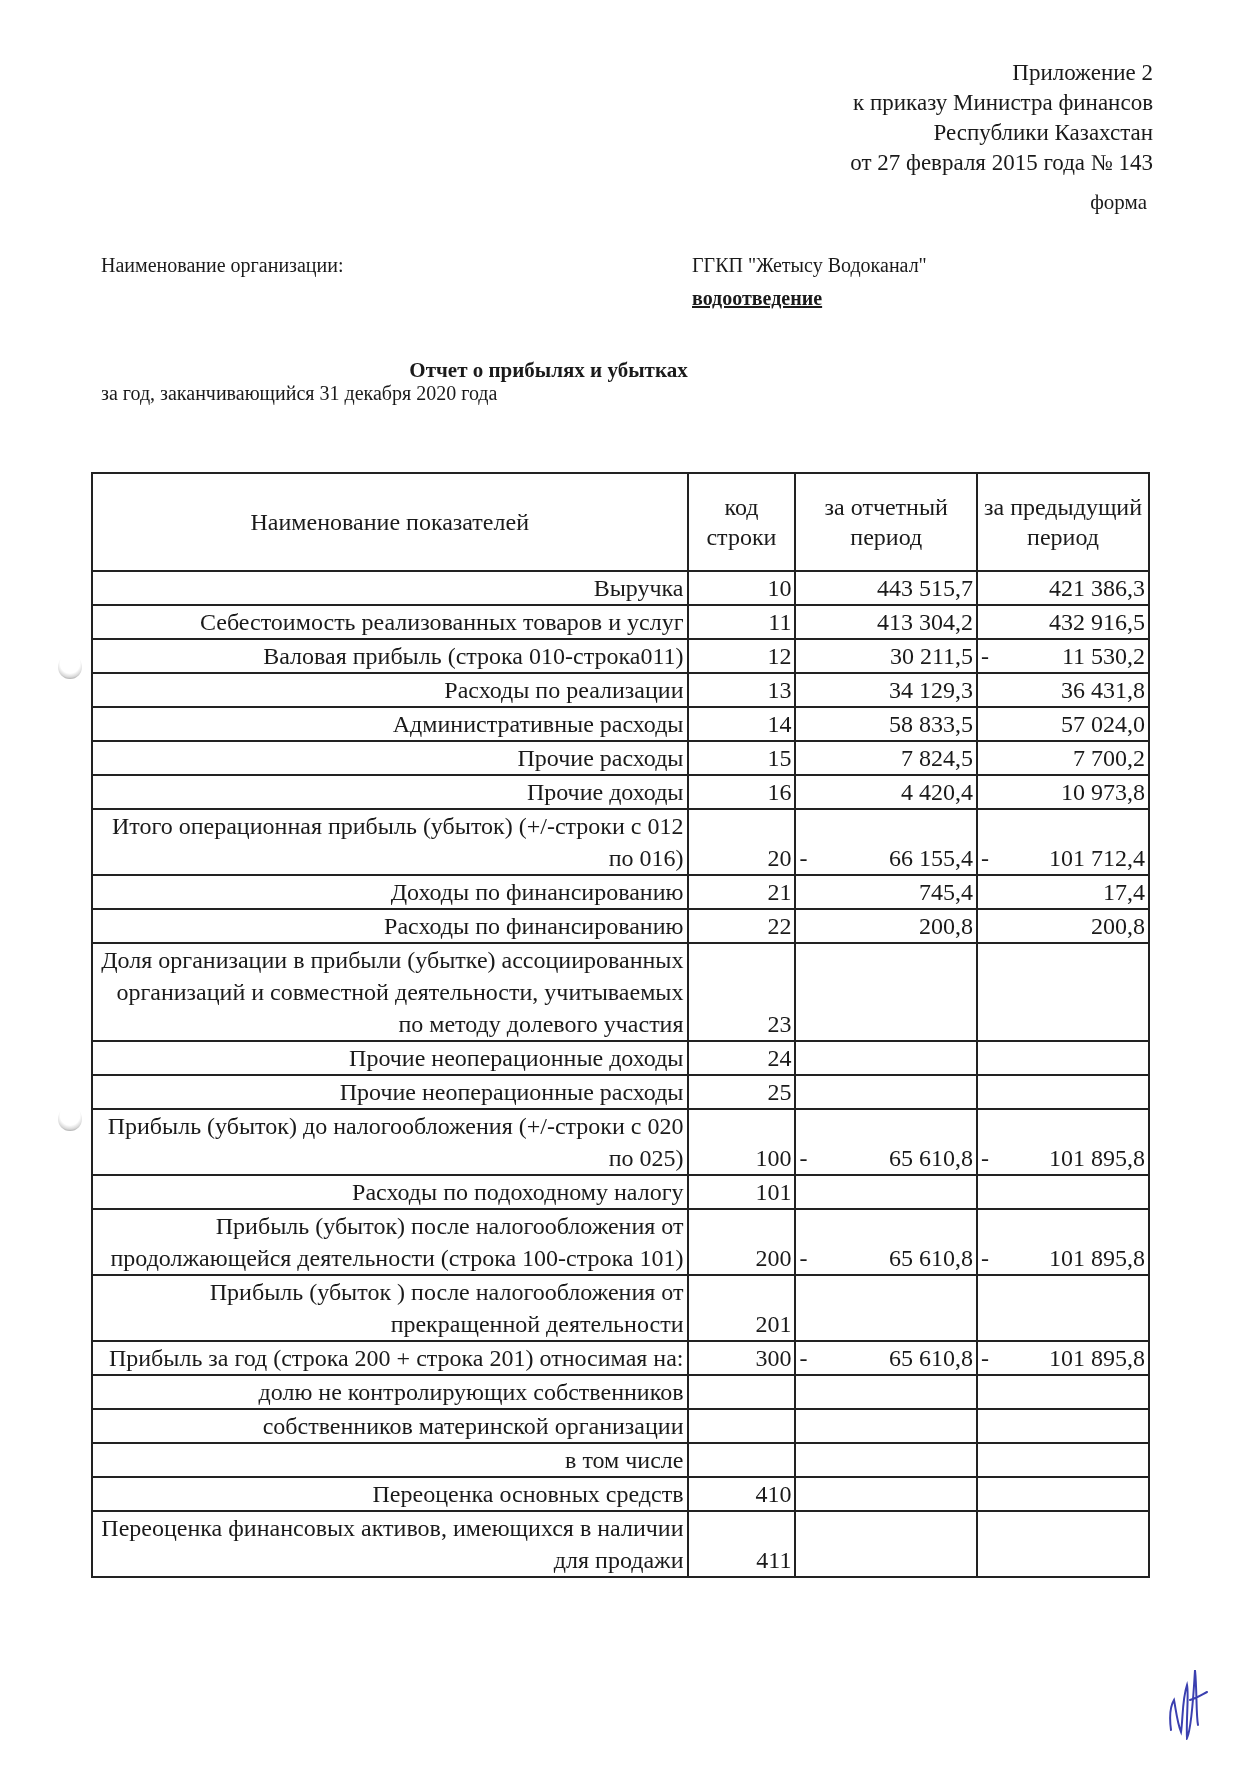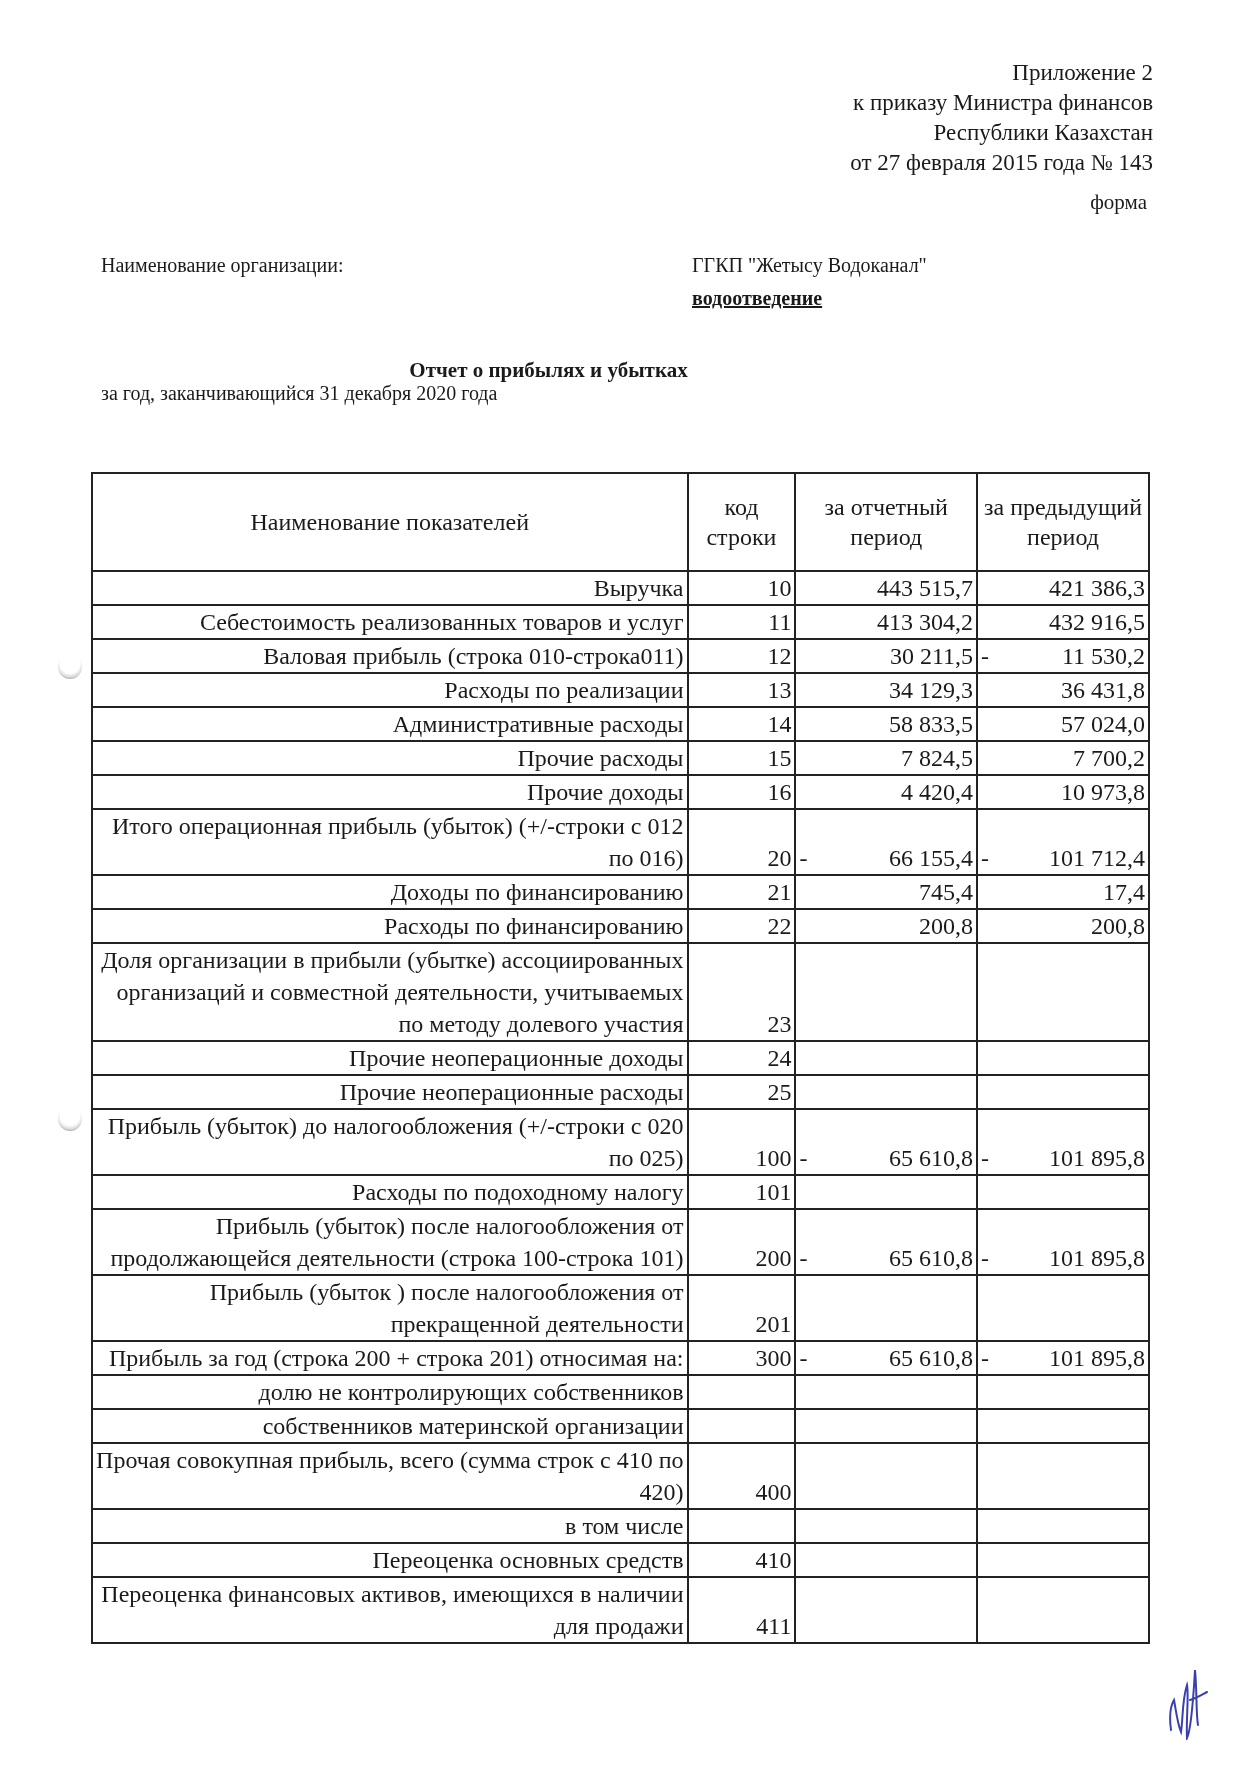--- a/index.html
+++ b/index.html
@@ -195,26 +195,20 @@
         <td class="num"><span class="sign"></span><span></span></td>
         <td class="num"><span class="sign"></span><span></span></td>
       </tr>
       <tr>
         <td class="name">собственников материнской организации</td>
         <td class="code"></td>
         <td class="num"><span class="sign"></span><span></span></td>
         <td class="num"><span class="sign"></span><span></span></td>
       </tr>
       <tr>
-        <td class="name">Прочая совокупная прибыль, всего (сумма строк с 410 по 420)</td>
-        <td class="code">400</td>
-        <td class="num"><span class="sign"></span><span></span></td>
-        <td class="num"><span class="sign"></span><span></span></td>
-      </tr>
-      <tr>
         <td class="name">в том числе</td>
         <td class="code"></td>
         <td class="num"><span class="sign"></span><span></span></td>
         <td class="num"><span class="sign"></span><span></span></td>
       </tr>
       <tr>
         <td class="name">Переоценка основных средств</td>
         <td class="code">410</td>
         <td class="num"><span class="sign"></span><span></span></td>
         <td class="num"><span class="sign"></span><span></span></td>

